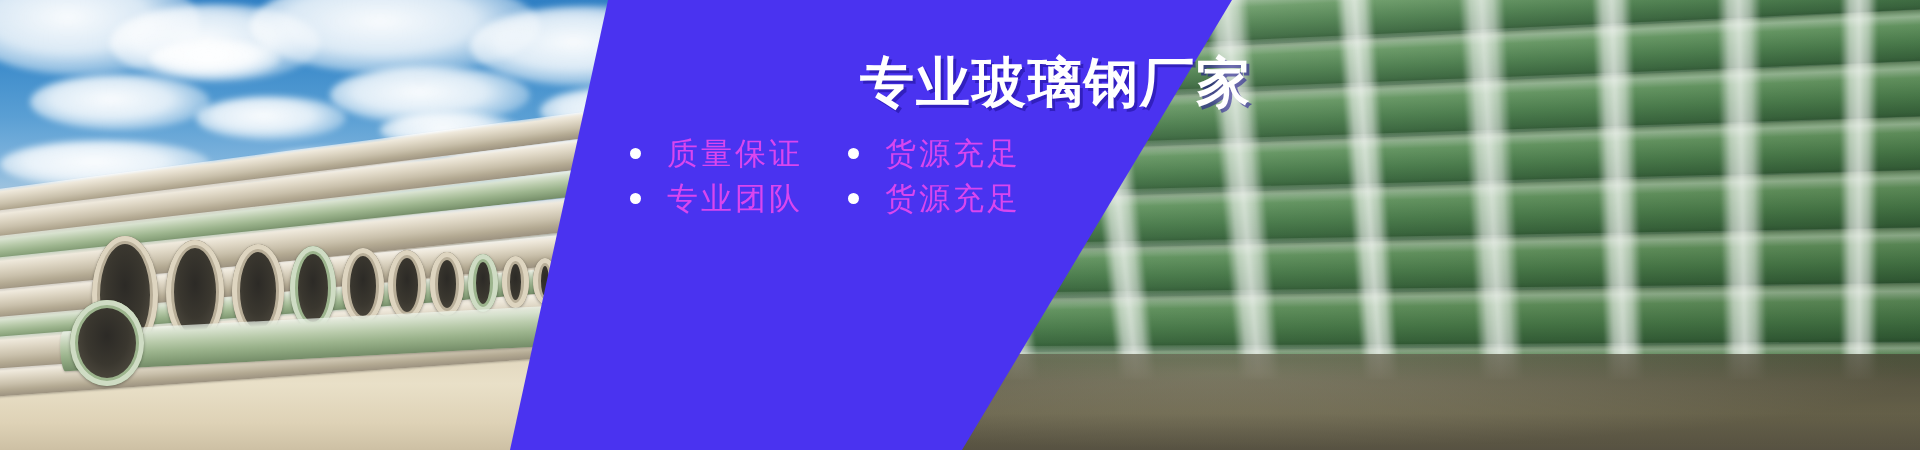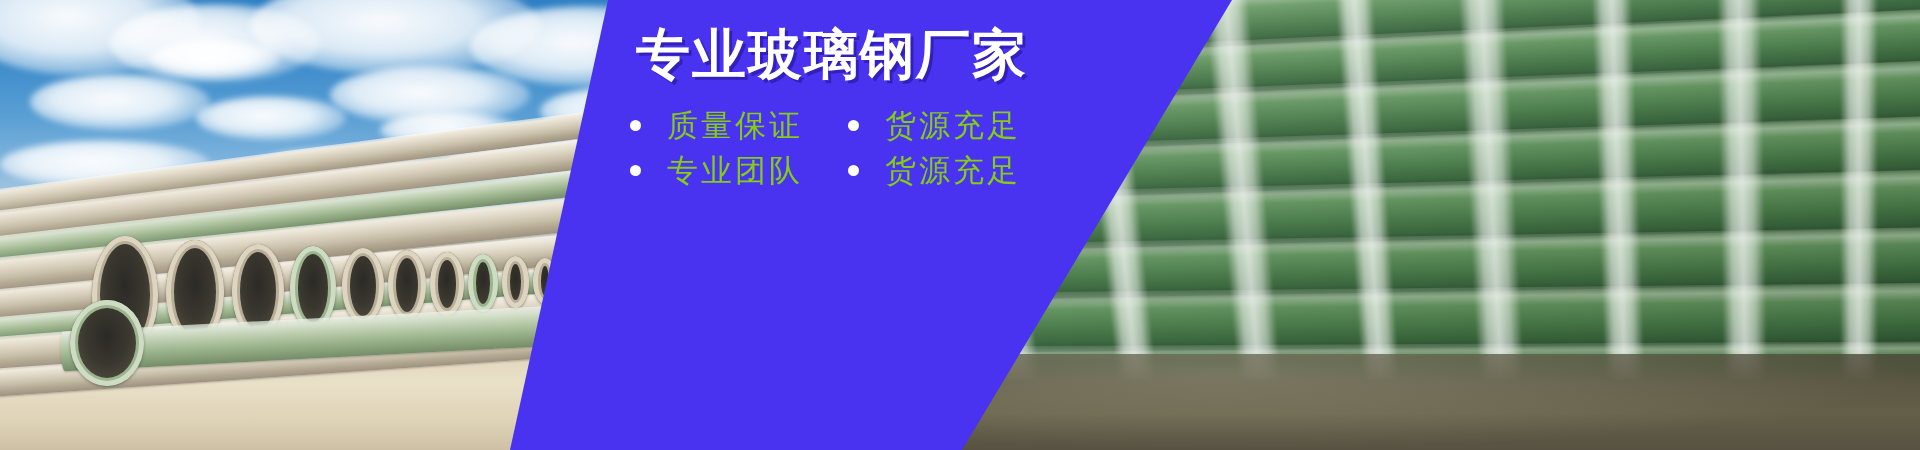--- a/index.html
+++ b/index.html
@@ -115,24 +115,25 @@
     padding-top:24px;
     color:#ffffff;
   }
 
   .title {
     font-family:"Liberation Sans", sans-serif;
     font-size:54px;
     font-weight:700;
     letter-spacing:2px;
     line-height:1.12;
-    text-align:left;
+    text-align:right;
     padding-left:24px;
     text-shadow:3px 3px 0 rgba(30,14,150,.55);
     white-space:nowrap;
+    margin-top:28px;
   }
 
   .subtitle {
     font-family:"Liberation Serif", serif;
     font-size:20px;
     letter-spacing:2.6px;
     text-align:center;
     padding-left:24px;
     margin-top:8px;
     color:#f2f0ff;
@@ -163,21 +164,21 @@
     flex:0 0 auto;
     margin-right:26px;
   }
   .feature-label {
     font-family:"Liberation Sans", sans-serif;
     font-size:31px;
     font-weight:400;
     letter-spacing:3px;
     line-height:1;
     white-space:nowrap;
-    color:#84cc16;
+    color:#d946ef;
     text-align:right;
   }
 </style>
 </head>
 <body>
 
 <div class="banner">
 
   <div class="photo-left">
     <div class="cloud c1"></div>

